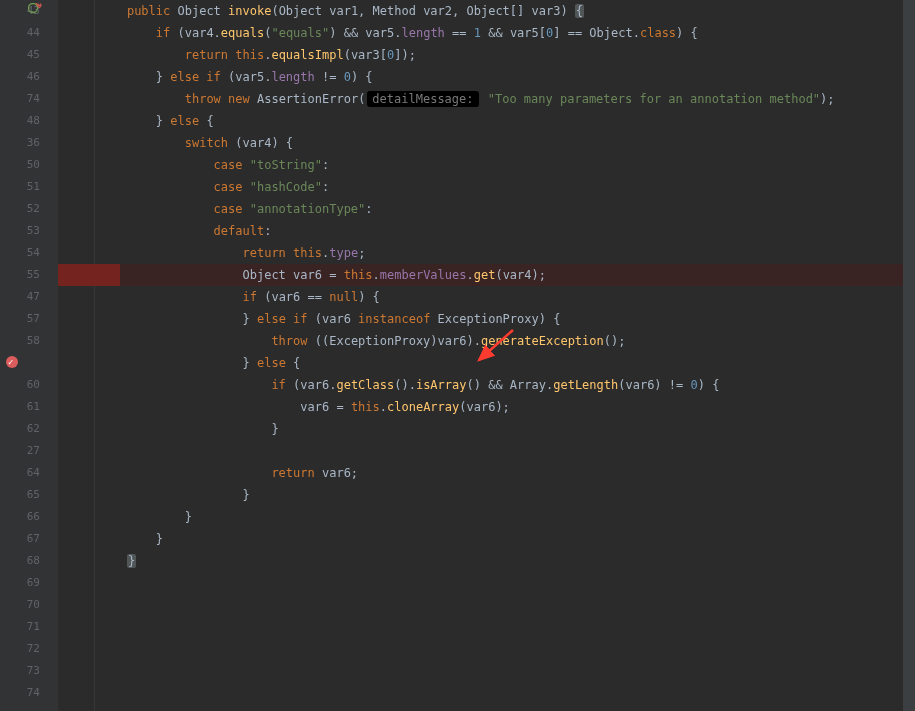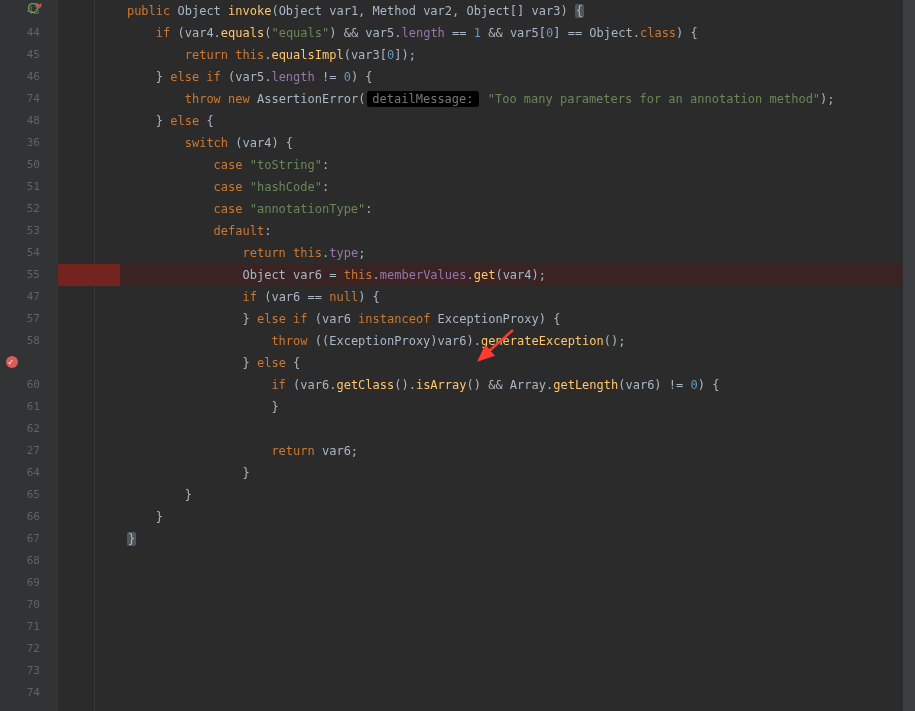--- a/index.html
+++ b/index.html
@@ -179,20 +179,21 @@
       <div class="line">                <span class="kw">case </span><span class="str">"hashCode"</span><span class="op">:</span></div>
       <div class="line">                <span class="kw">case </span><span class="str">"annotationType"</span><span class="op">:</span></div>
       <div class="line">                <span class="kw">default</span><span class="op">:</span></div>
       <div class="line">                    <span class="kw">return </span><span class="kw">this</span><span class="op">.</span><span class="fld">type</span><span class="op">;</span></div>
       <div class="line highlighted"><span class="gutter-strip"></span>                    <span class="par">Object var6 = </span><span class="kw">this</span><span class="op">.</span><span class="fld">memberValues</span><span class="op">.</span><span class="fn">get</span><span class="par">(var4);</span></div>
       <div class="line">                    <span class="kw">if </span><span class="par">(var6 == </span><span class="kw">null</span><span class="op">) {</span></div>
       <div class="line">                    <span class="op">} </span><span class="kw">else if </span><span class="par">(var6 </span><span class="kw">instanceof </span><span class="ty">ExceptionProxy</span><span class="op">) {</span></div>
       <div class="line">                        <span class="kw">throw </span><span class="op">((</span><span class="ty">ExceptionProxy</span><span class="par">)var6).</span><span class="fn">generateException</span><span class="op">();</span></div>
       <div class="line">                    <span class="op">} </span><span class="kw">else </span><span class="op">{</span></div>
       <div class="line">                        <span class="kw">if </span><span class="par">(var6.</span><span class="fn">getClass</span><span class="op">().</span><span class="fn">isArray</span><span class="par">() &amp;&amp; Array.</span><span class="fn">getLength</span><span class="par">(var6) != </span><span class="num">0</span><span class="op">) {</span></div>
+      <div class="line">                            <span class="par">var6 = </span><span class="kw">this</span><span class="op">.</span><span class="fn">cloneArray</span><span class="par">(var6);</span></div>
       <div class="line">                        <span class="op">}</span></div>
       <div class="line"></div>
       <div class="line">                        <span class="kw">return </span><span class="par">var6;</span></div>
       <div class="line">                    <span class="op">}</span></div>
       <div class="line">            <span class="op">}</span></div>
       <div class="line">        <span class="op">}</span></div>
       <div class="line">    <span class="op caret-bg">}</span></div>
       <div class="line"></div>
     </div>
   <div class="scrollbar-track"></div>

